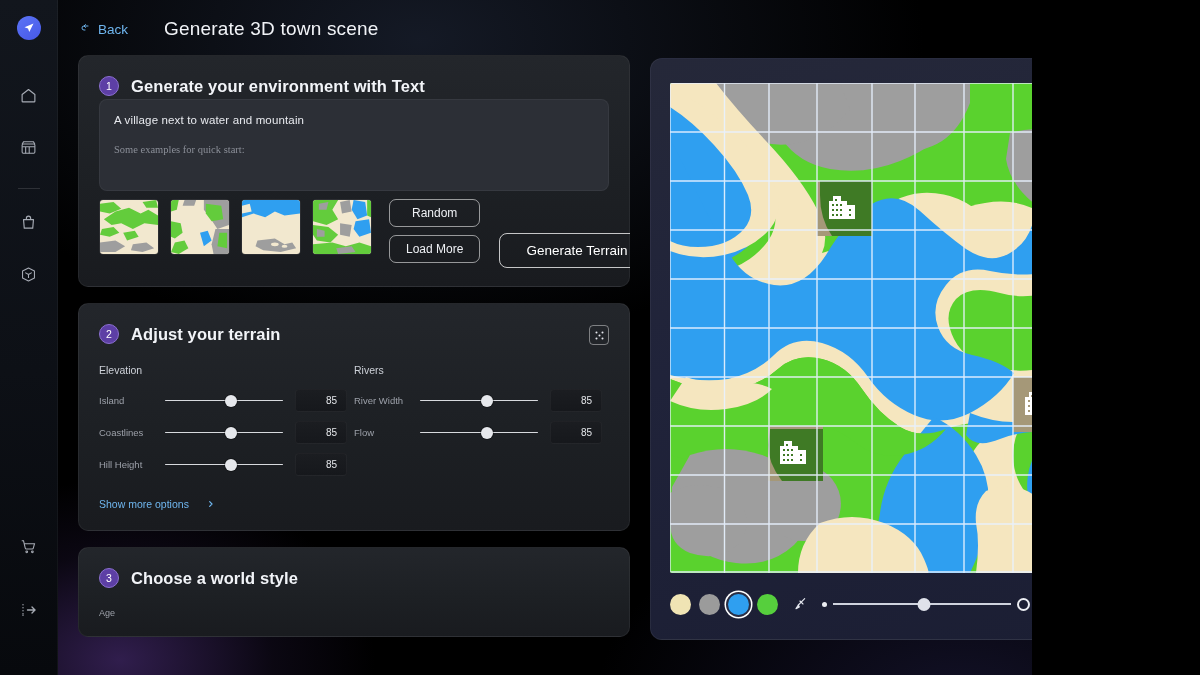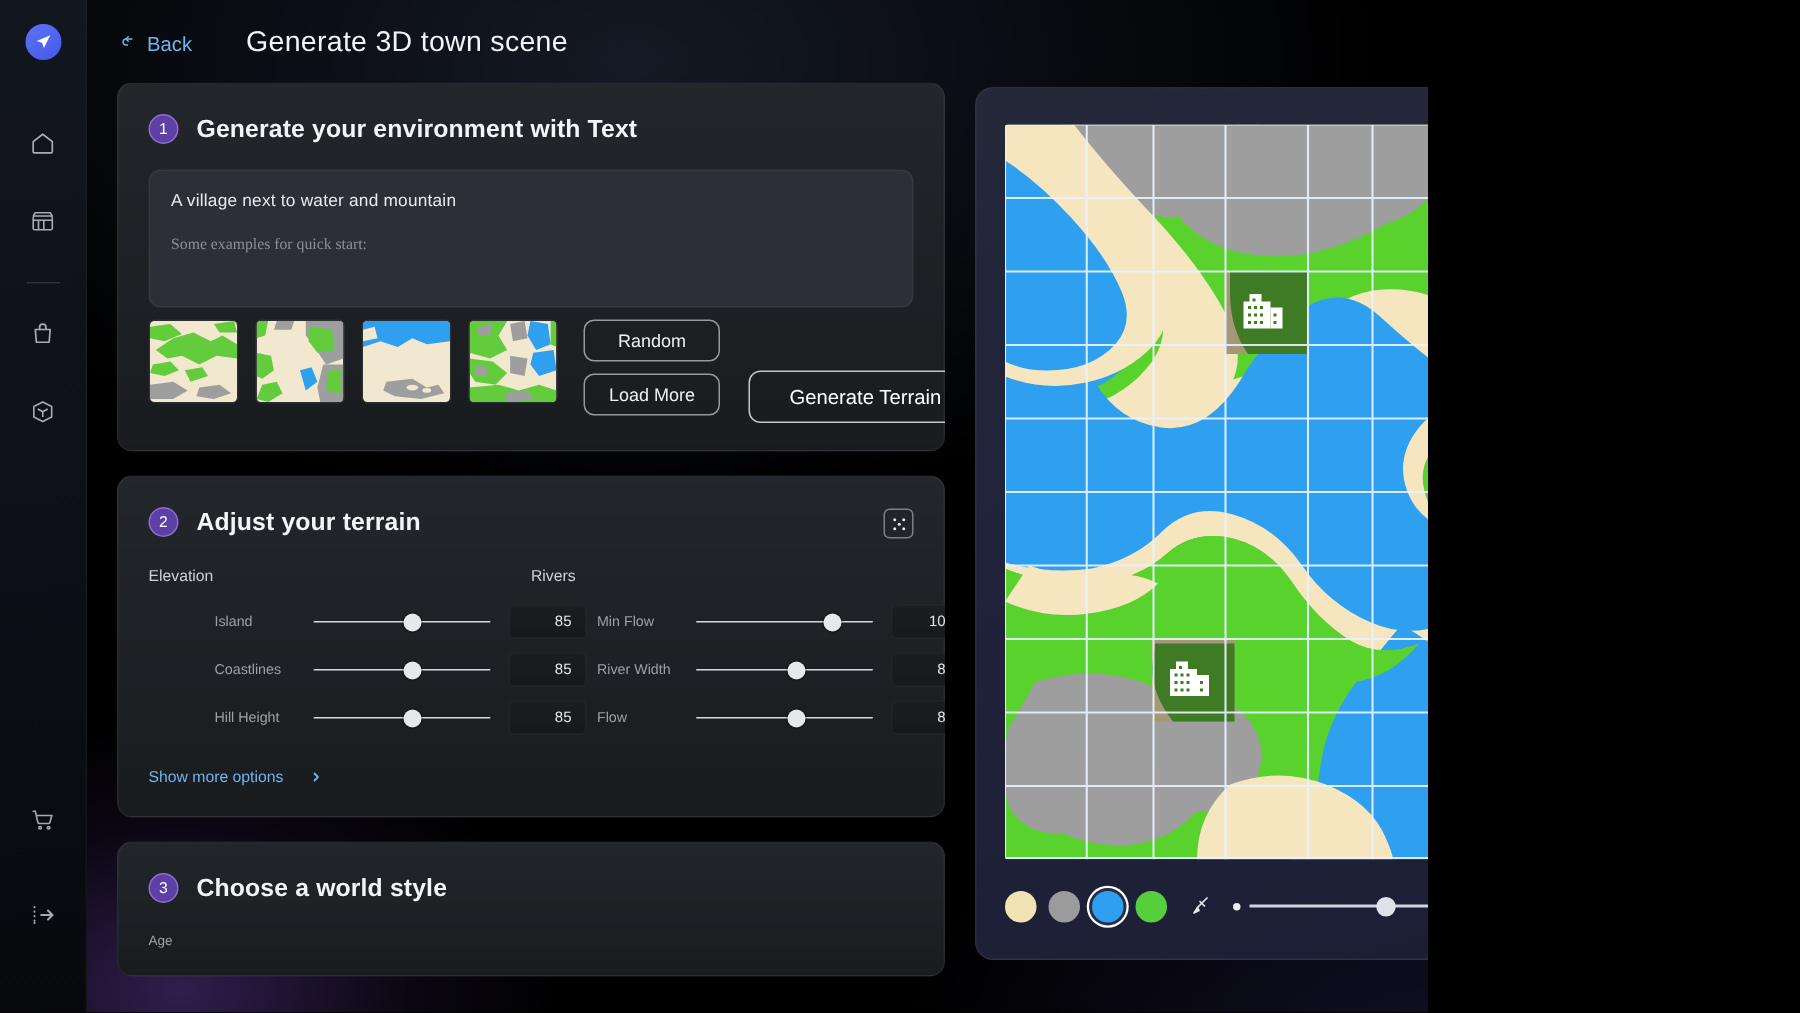--- a/index.html
+++ b/index.html
@@ -4,21 +4,21 @@
 <title>Generate 3D town scene</title>
 <style>
   * { box-sizing: border-box; margin: 0; padding: 0; }
   html, body {
     width: 1200px; height: 675px; overflow: hidden;
     background: #000000;
     font-family: "Liberation Sans", sans-serif;
     -webkit-font-smoothing: antialiased;
   }
   #app {
-    position: relative; width: 952px; height: 675px;
+    position: relative; width: 1032px; height: 675px;
     background:
       radial-gradient(ellipse 340px 240px at 120px 660px, rgba(88,54,140,0.55) 0%, rgba(60,40,100,0.18) 45%, rgba(0,0,0,0) 75%),
       radial-gradient(ellipse 520px 300px at 960px 700px, rgba(52,48,110,0.35) 0%, rgba(0,0,0,0) 70%),
       radial-gradient(ellipse 700px 420px at 420px 40px, rgba(24,30,44,0.85) 0%, rgba(6,8,12,0) 72%),
       #000000;
     overflow: hidden;
   }
 
   
   #rail {
@@ -78,21 +78,21 @@
   .card-title { color: #f2f4f8; font-size: 16.5px; font-weight: 700; letter-spacing: .1px; text-align: center; }
   .dice-btn {
     position: absolute; right: 0; top: 1px;
     width: 20px; height: 20px; border: 1px solid rgba(255,255,255,0.42);
     border-radius: 4px; display: flex; align-items: center; justify-content: center;
     cursor: pointer;
   }
 
   
   #prompt-box {
-    margin-top: 17px; background: #2c2f36;
+    margin-top: 3px; background: #2c2f36;
     border: 1px solid rgba(255,255,255,0.05);
     border-radius: 8px; padding: 14px 14px 16px 14px; min-height: 92px;
   }
   #prompt-value { color: #e8eaef; font-size: 11.5px; letter-spacing: .15px; }
   #examples-label { color: #8b8f98; font-size: 10.5px; margin-top: 18px; font-family: Liberation Serif, serif; }
   #example-chips { display: flex; gap: 8px; margin-top: 9px; }
   .chip-example {
     background: #cfc2dd; color: #22242a; font-size: 9px;
     border-radius: 11px; padding: 5px 11px; cursor: pointer; white-space: nowrap;
   }
@@ -118,21 +118,21 @@
     border-radius: 8px; color: #ffffff; background: transparent;
     font-size: 13.5px; padding: 9px 26px; cursor: pointer; margin-left: 8px;
     margin-top: 34px; white-space: nowrap;
     font-family: "Liberation Sans", sans-serif;
   }
 
   
   #slider-grid { display: flex; gap: 0; margin-top: 20px; }
   .slider-col { width: 50%; }
   .group-label { color: #cdd1d8; font-size: 10.5px; margin-bottom: 12px; }
-  .slider-row { display: flex; align-items: center; height: 25px; margin-bottom: 7px; margin-left: 44px; }
+  .slider-row { display: flex; align-items: center; height: 25px; margin-bottom: 7px; }
   .slider-name { color: #9ca0a9; font-size: 9.5px; width: 66px; flex: 0 0 auto; }
   .track-wrap { position: relative; width: 118px; height: 16px; flex: 0 0 auto; display: flex; align-items: center; }
   .track { position: absolute; left: 0; right: 0; height: 1.5px; background: #d8dade; border-radius: 2px; }
   .knob {
     position: absolute; width: 12px; height: 12px; border-radius: 50%;
     background: #e6e8ec; box-shadow: 0 0 0 1px rgba(0,0,0,0.25);
     transform: translateX(-50%); cursor: pointer;
   }
   .val-box {
     margin-left: 12px; width: 52px; height: 23px;
@@ -387,28 +387,20 @@
               <div class="track"></div>
               <div class="knob" style="left:56%"></div>
             </div>
             <div class="val-box">85</div>
           </div>
         </div>
 
         <div class="slider-col">
           <div class="group-label">Rivers</div>
 
-          <div class="slider-row">
-            <div class="slider-name">Min Flow</div>
-            <div class="track-wrap">
-              <div class="track"></div>
-              <div class="knob" style="left:77%"></div>
-            </div>
-            <div class="val-box">105</div>
-          </div>
 
           <div class="slider-row">
             <div class="slider-name">River Width</div>
             <div class="track-wrap">
               <div class="track"></div>
               <div class="knob" style="left:57%"></div>
             </div>
             <div class="val-box">85</div>
           </div>
 

